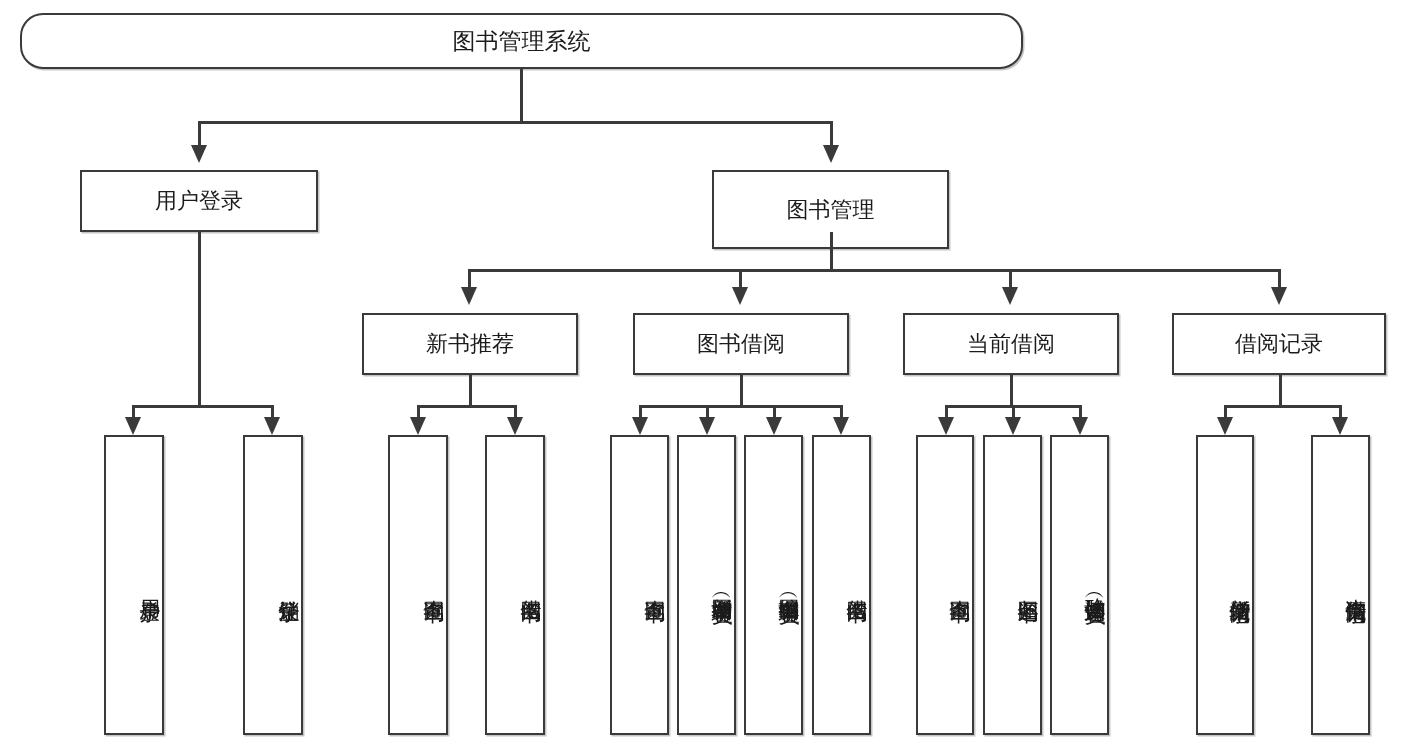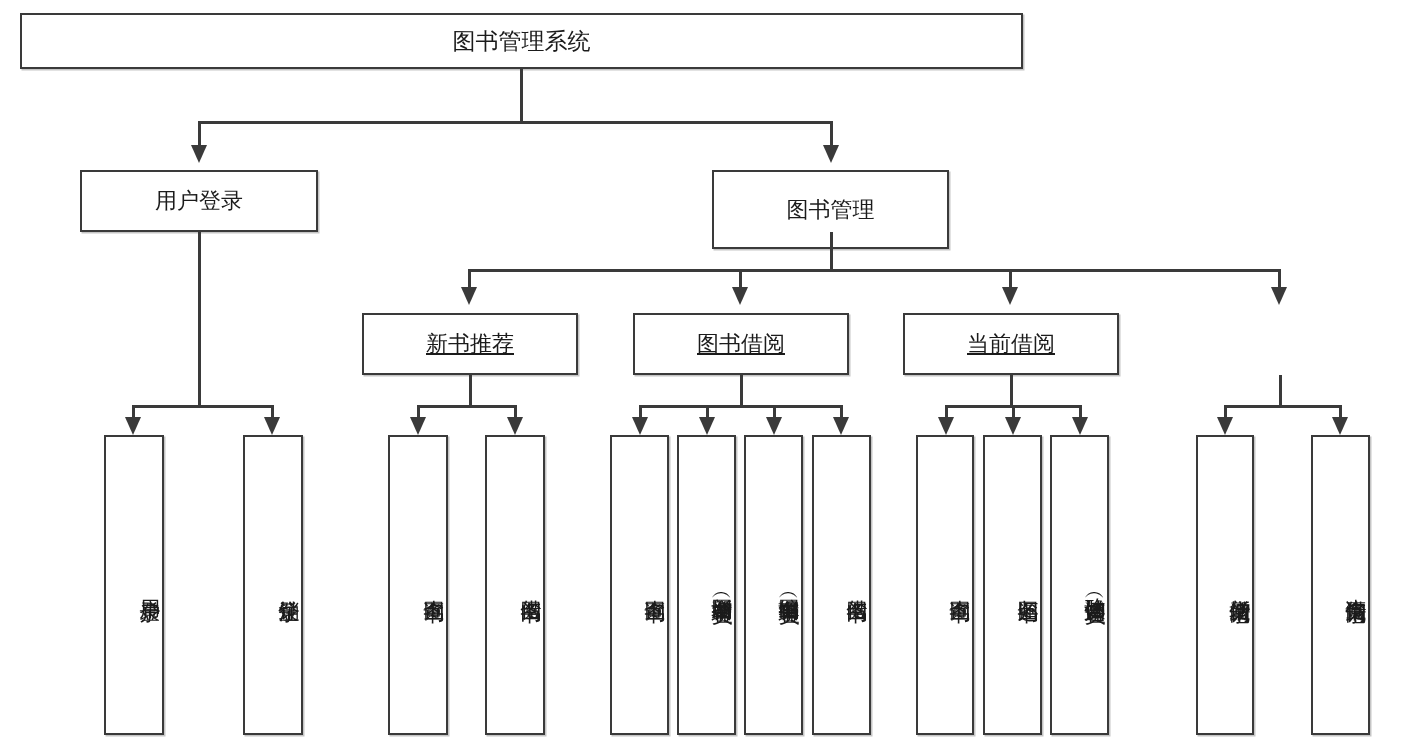--- a/index.html
+++ b/index.html
@@ -23,21 +23,21 @@
     background: #ffffff;
     border: 2.5px solid #3a3a3a;
     box-shadow: 1.5px 1.5px 0 rgba(150,150,150,0.55);
     display: flex;
     align-items: center;
     justify-content: center;
     color: #1b1b1b;
   }
   .node.root      { font-size: 23px; }
   .node.level1    { font-size: 22px; }
-  .node.level2    { font-size: 22px; text-decoration: underline; }
+  .node.level2    { font-size: 22px; }
   .node.leaf {
     font-size: 21px;
     writing-mode: vertical-rl;
     text-orientation: upright;
     line-height: 1.14;
     letter-spacing: 1px;
     padding: 6px 0;
     align-items: flex-start;
     justify-content: center;
   }
@@ -66,21 +66,21 @@
     font-size: 19px;
     white-space: nowrap;
     letter-spacing: 0.5px;
   }
 </style>
 </head>
 <body>
 
 <div id="canvas">
 
-  <div class="node root" style="left:20px; top:13px; width:1003px; height:56px;">
+  <div class="node root" style="left:20px; top:13px; width:1003px; height:56px;border-radius:23px;">
     <span>图书管理系统</span>
   </div>
 
   <div class="edge v" style="left:520px; top:69px; height:52px;"></div>
   <div class="edge h" style="left:198px; top:121px; width:635px;"></div>
   <div class="edge v" style="left:198px; top:121px; height:24px;"></div>
   <div class="edge v" style="left:830px; top:121px; height:24px;"></div>
   <div class="arrow" style="left:191px; top:145px;"></div>
   <div class="arrow" style="left:823px; top:145px;"></div>
 
@@ -111,20 +111,23 @@
 
   <div class="node level2" style="left:362px; top:313px; width:216px; height:62px;">
     <span>新书推荐</span>
   </div>
   <div class="node level2" style="left:903px; top:313px; width:216px; height:62px;">
     <span>当前借阅</span>
   </div>
   <div class="node level2" style="left:633px; top:313px; width:216px; height:62px;">
     <span>图书借阅</span>
   </div>
+  <div class="node level2" style="left:1172px; top:313px; width:214px; height:62px;">
+    <span>借阅记录</span>
+  </div>
 
   <div class="edge v" style="left:469px; top:375px; height:32px;"></div>
   <div class="edge h" style="left:417px; top:405px; width:99px;"></div>
   <div class="edge v" style="left:417px; top:405px; height:14px;"></div>
   <div class="edge v" style="left:514px; top:405px; height:14px;"></div>
   <div class="arrow" style="left:410px; top:417px;"></div>
   <div class="arrow" style="left:507px; top:417px;"></div>
 
   <div class="edge v" style="left:740px; top:375px; height:32px;"></div>
   <div class="edge h" style="left:639px; top:405px; width:203px;"></div>

